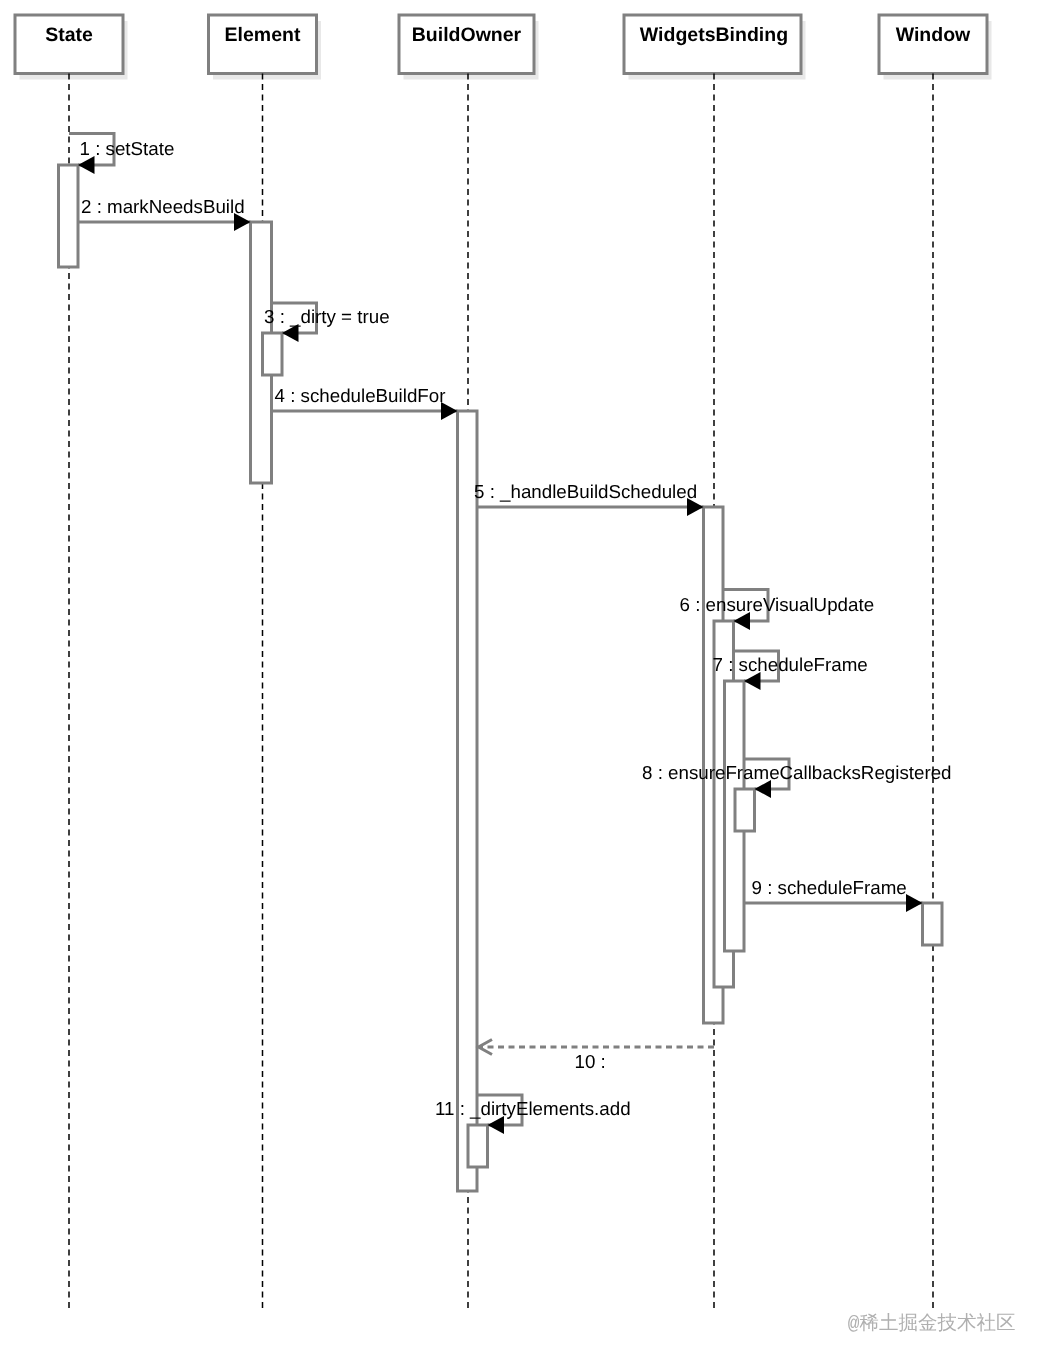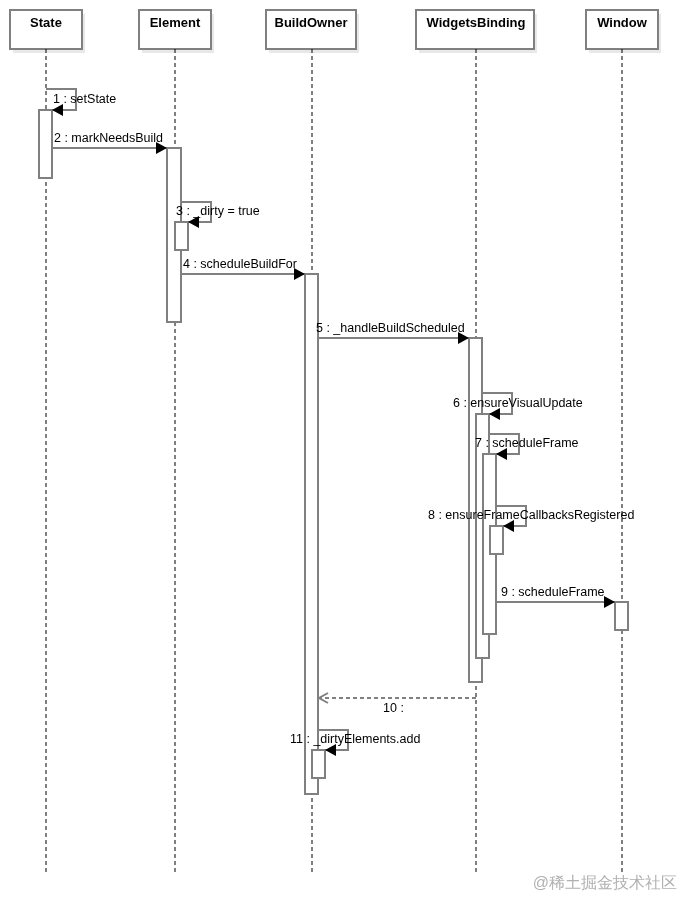--- a/index.html
+++ b/index.html
@@ -7,21 +7,21 @@
     svg { position: absolute; left: 0; top: 0; }
     .participant-box { fill: #ffffff; stroke: #808080; stroke-width: 2; }
     .participant-shadow { fill: #e8e8e8; }
     .participant-label { font-family: "Liberation Sans", sans-serif; font-size: 13px; font-weight: bold; fill: #000; }
     .lifeline { stroke: #000; stroke-width: 1; stroke-dasharray: 4 3; }
     .activation { fill: #ffffff; stroke: #808080; stroke-width: 2; }
     .msg-line { stroke: #808080; stroke-width: 2; fill: none; }
     .msg-return { stroke: #808080; stroke-width: 2; fill: none; stroke-dasharray: 4 3; }
     .msg-label { font-family: "Liberation Sans", sans-serif; font-size: 12.5px; fill: #000; }
     .arrowhead { fill: #000; }
-    .watermark { position: absolute; right: 20px; top: 873px; font-family: Liberation Sans, sans-serif; font-size: 16px; color: #b0b0b0; }
+    .watermark { position: absolute; right: 20px; top: 873px; font-family: Liberation Mono, monospace; font-size: 13px; color: #b0b0b0; }
   </style>
 </head>
 <body>
 
 <svg width="697" height="914" viewBox="0 0 697 914">
 
   <g>
     <rect class="participant-shadow" x="13" y="14" width="72" height="39"></rect>
     <rect class="participant-box" x="10" y="10" width="72" height="39"></rect>
     <text class="participant-label" x="46" y="27" text-anchor="middle">State</text>

